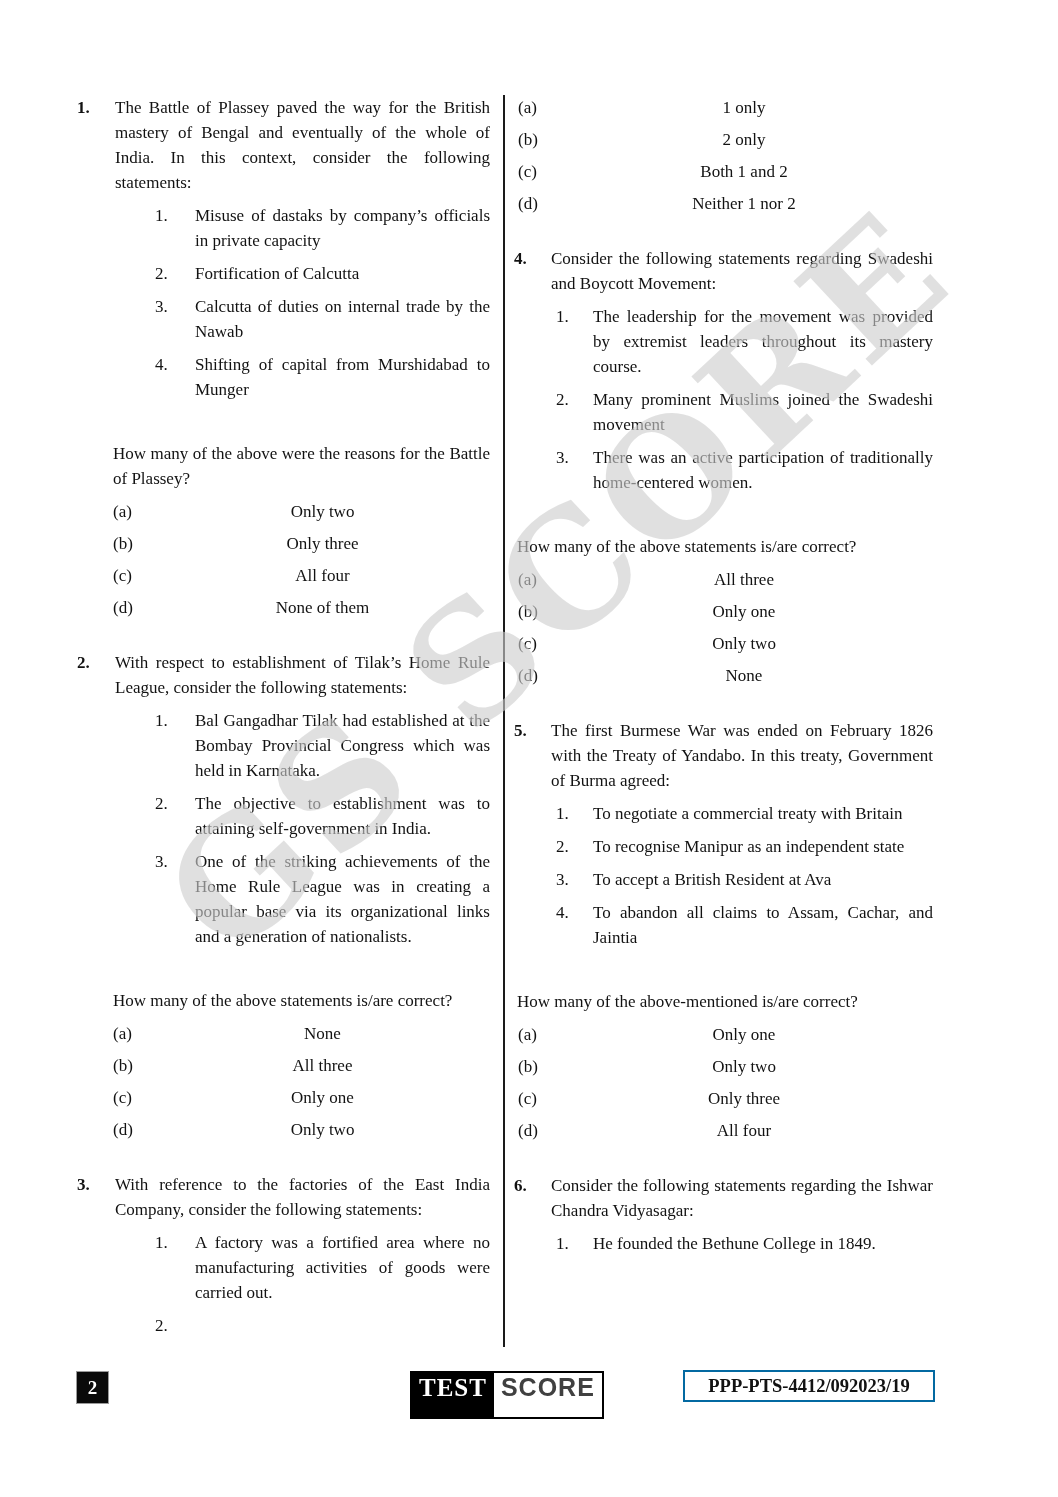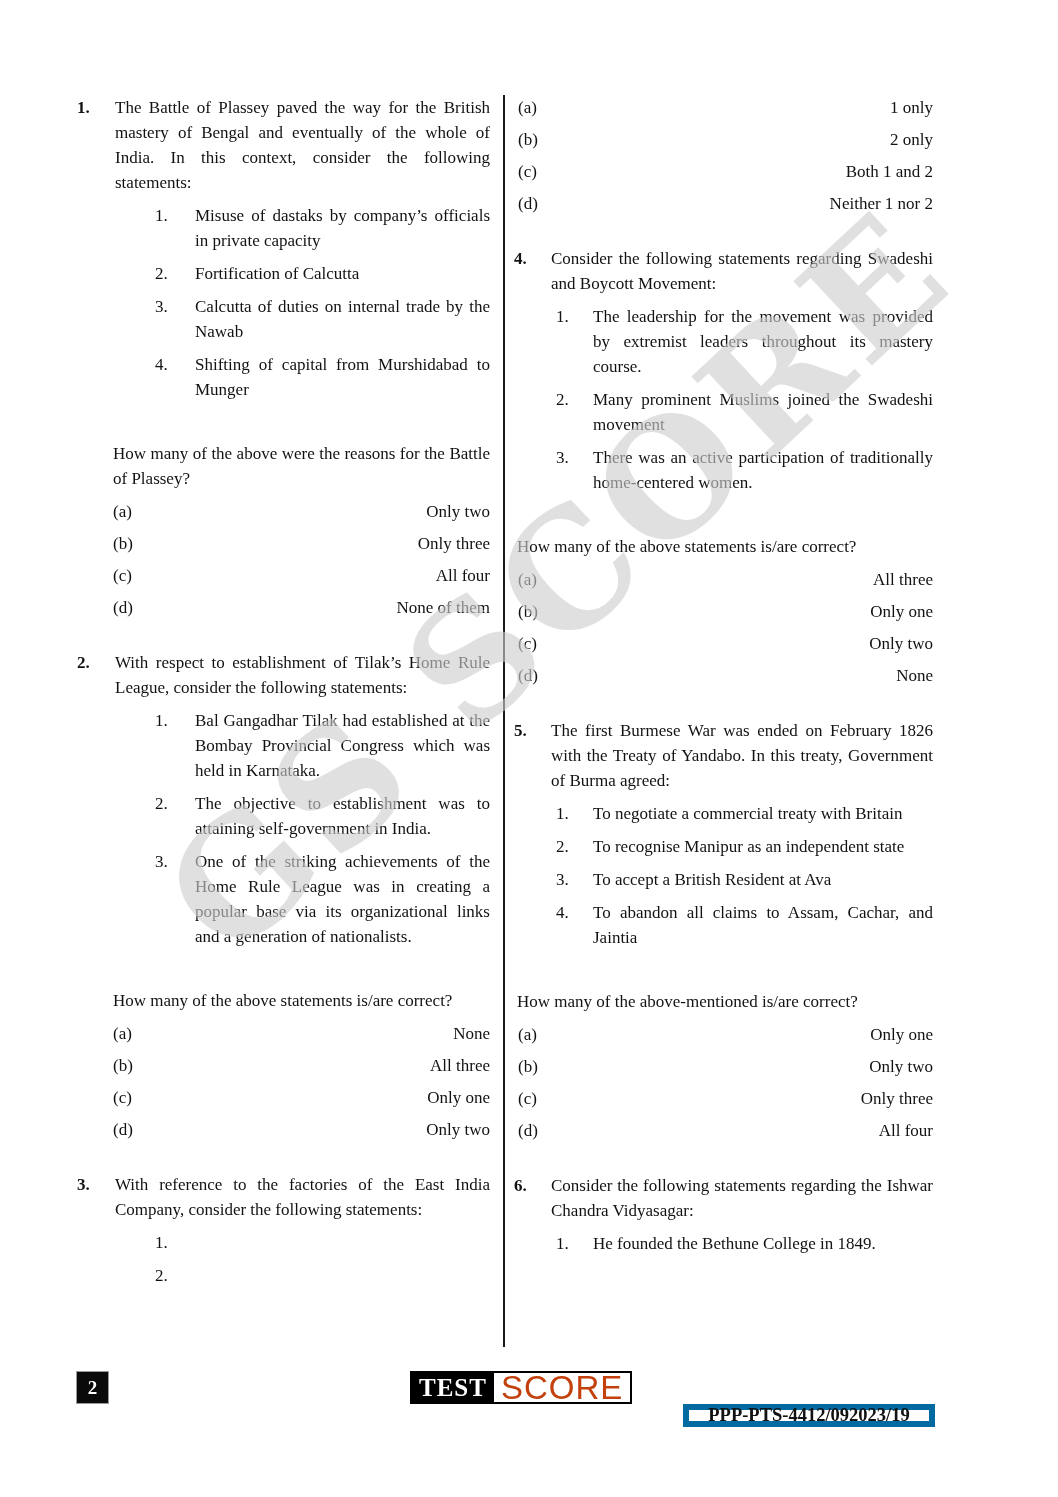--- a/index.html
+++ b/index.html
@@ -33,55 +33,55 @@
   .col > .block:first-child{margin-top:0;}
   .q .num{flex:0 0 38px;font-weight:bold;}
 
   .statement{margin-left:78px;}
   .statement .num{flex:0 0 40px;}
 
   .stem{margin-left:36px;margin-top:39px;}
 
   .option{margin-left:36px;margin-bottom:7px;}
   .option .label{flex:0 0 42px;}
-  .option .text{text-align:right;}
+  .option .text{text-align:center;}
 
   
   .col-right .q .num{flex-basis:37px;}
   .col-right .statement{margin-left:42px;}
   .col-right .statement .num{flex-basis:37px;}
   .col-right .stem{margin-left:3px;}
   .col-right .option{margin-left:4px;}
   .col-right .option .label{flex-basis:37px;}
 
   .footer-page-num{
     position:absolute;left:76px;top:1371px;width:33px;height:33px;
     background:#0a0a0a;border:1px solid #9a9a9a;box-sizing:border-box;
     color:#fff;display:flex;align-items:center;justify-content:center;
     font-weight:bold;font-size:19px;z-index:4;
   }
   .logo{
-    position:absolute;left:410px;top:1371px;height:33px;
+    position:absolute;left:410px;top:1371px;height:48px;
     display:flex;border:2px solid #000;box-sizing:border-box;background:#fff;z-index:4;
   }
   .logo-test{
     background:#000;color:#fff;
     font-family:"Liberation Serif","DejaVu Serif",serif;font-weight:bold;
     font-size:25px;line-height:29px;padding:0 7px;letter-spacing:1px;
   }
   .logo-score{
-    background:#fff;color:#c2410c;
-    font-family:"Liberation Sans","DejaVu Sans",sans-serif;font-weight:normal;
-    font-size:33px;line-height:29px;padding:0 7px;letter-spacing:1px;
+    background:#fff;color:#404040;
+    font-family:"Liberation Sans","DejaVu Sans",sans-serif;font-weight:bold;
+    font-size:25px;line-height:29px;padding:0 7px;letter-spacing:1px;
   }
   .code-box{
-    position:absolute;left:683px;top:1370px;width:252px;height:23px;
-    border:6px solid #0369a1;box-sizing:border-box;background:#fff;
+    position:absolute;left:683px;top:1370px;width:252px;height:32px;
+    border:2px solid #0369a1;box-sizing:border-box;background:#fff;
     display:flex;align-items:center;justify-content:center;
-    font-weight:bold;font-size:18.5px;z-index:4;margin-top:34px;
+    font-weight:bold;font-size:18.5px;z-index:4;
   }
 </style>
 </head>
 <body>
 
 <div class="page">
   <div class="watermark">GS SCORE</div>
   <div class="divider"></div>
 
   <div class="col col-left" id="col-left">
@@ -158,20 +158,21 @@
       <div class="block option">
         <span class="label">(d)</span>
         <span class="text">Only two</span>
       </div>
       <div class="block q">
         <span class="num">3.</span>
         <span class="text">With reference to the factories of the East India Company, consider the following statements:</span>
       </div>
       <div class="block statement">
         <span class="num">1.</span>
+        <span class="text">A factory was a fortified area where no manufacturing activities of goods were carried out.</span>
       </div>
       <div class="block statement">
         <span class="num">2.</span>
       </div>
     </div>
   <div class="col col-right" id="col-right">
       <div class="block option">
         <span class="label">(a)</span>
         <span class="text">1 only</span>
       </div>

